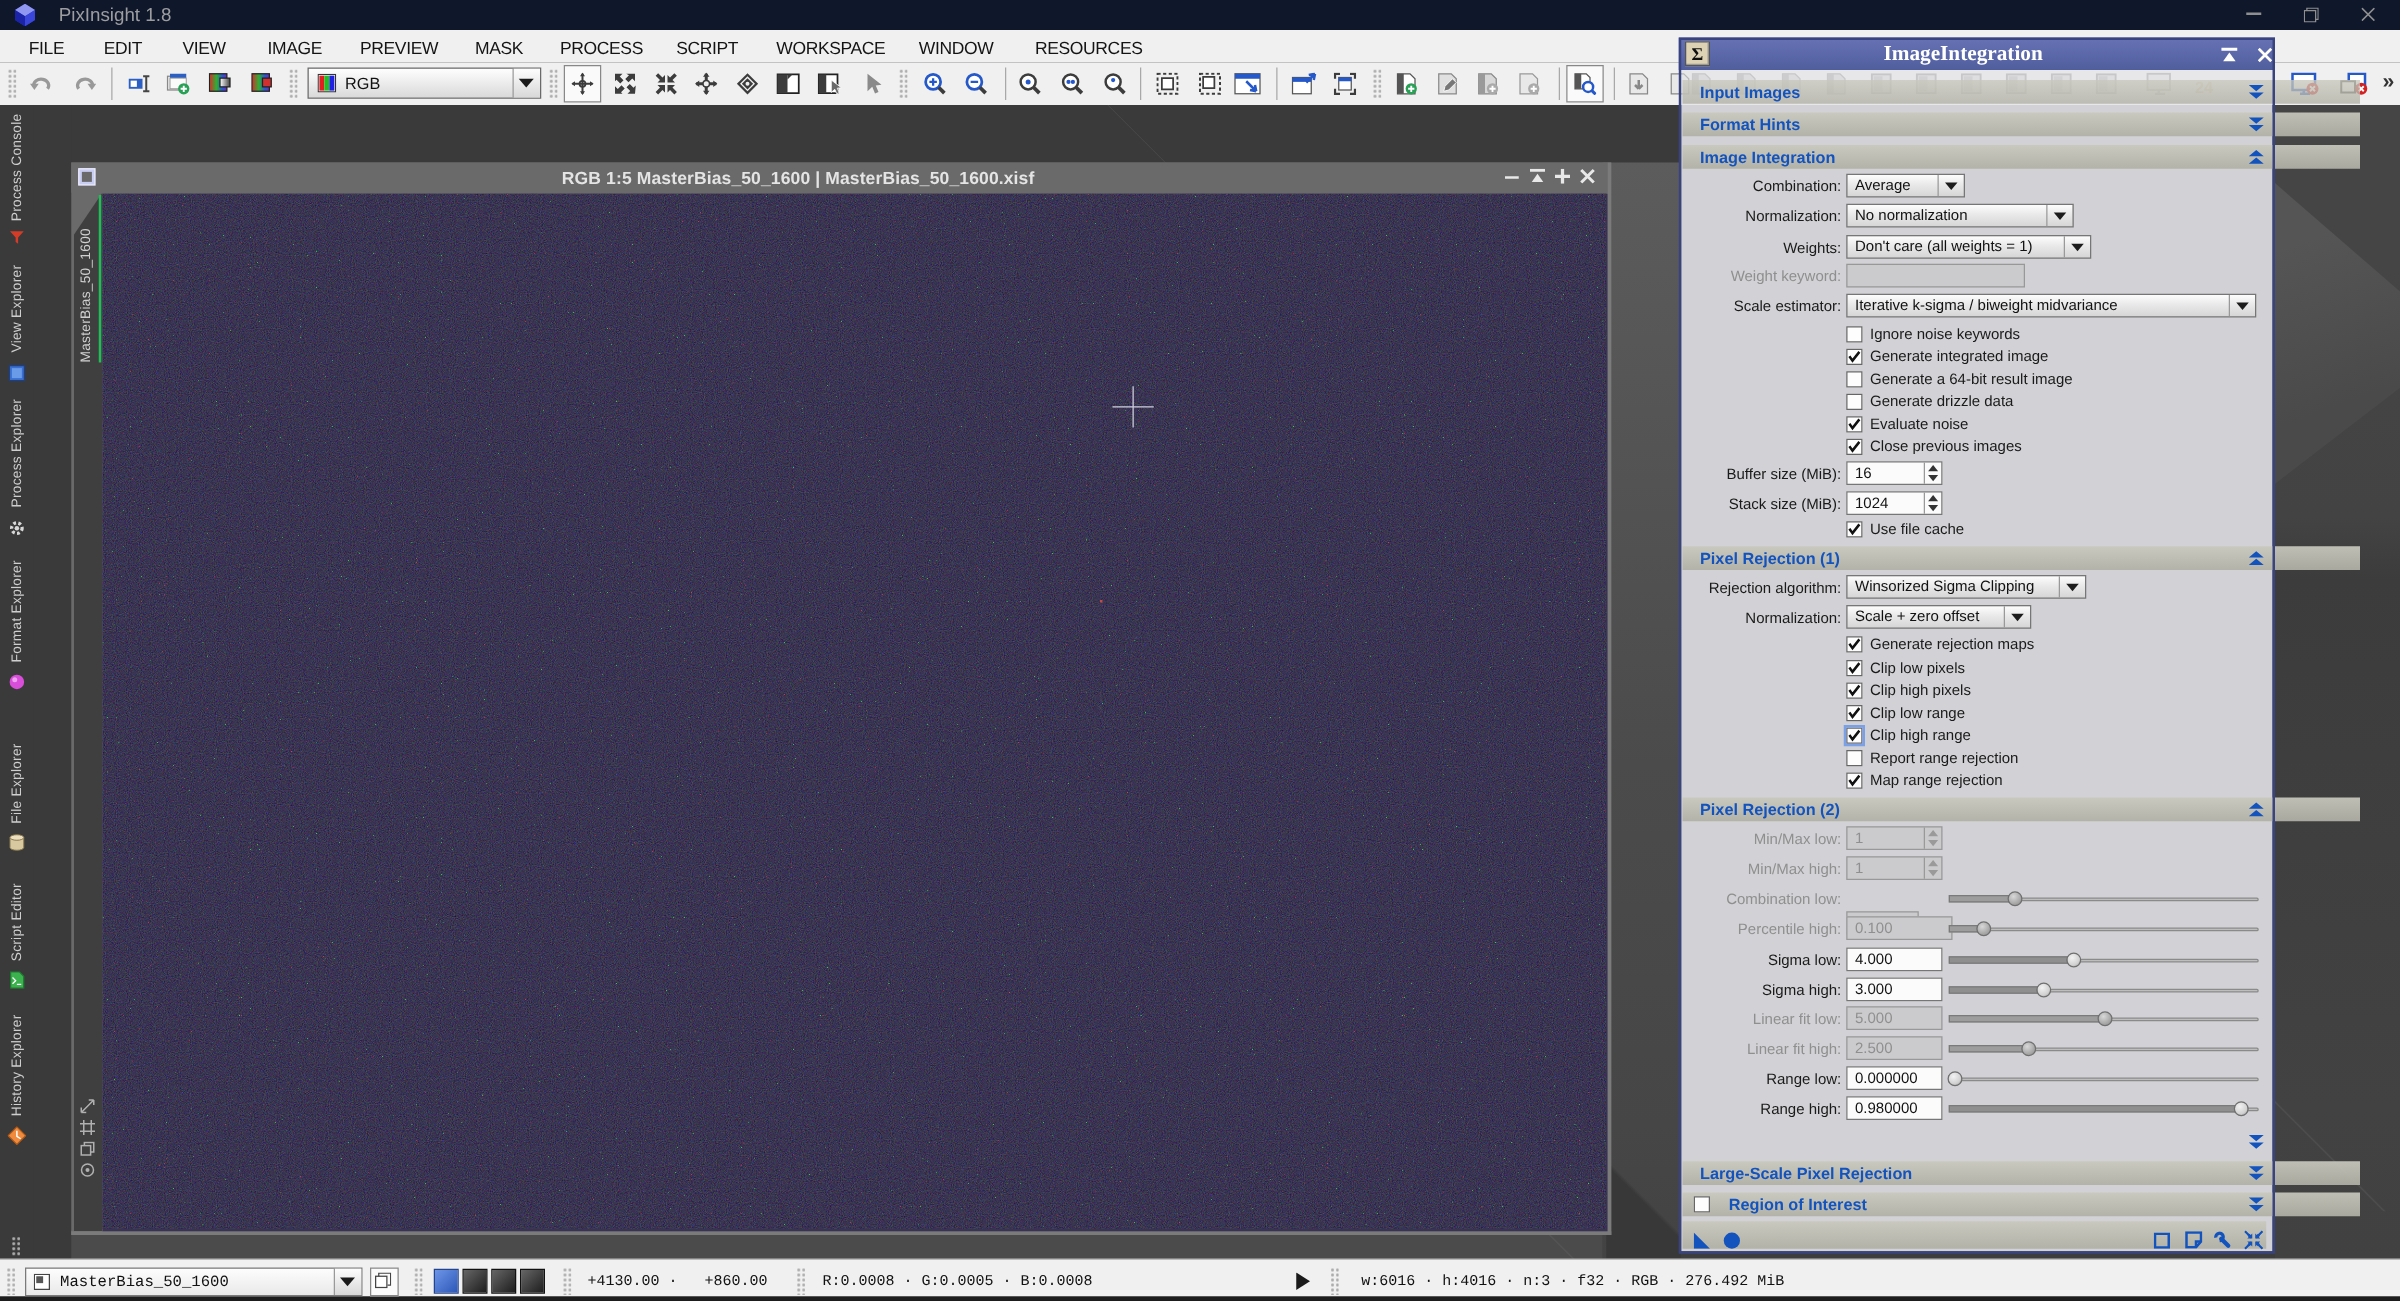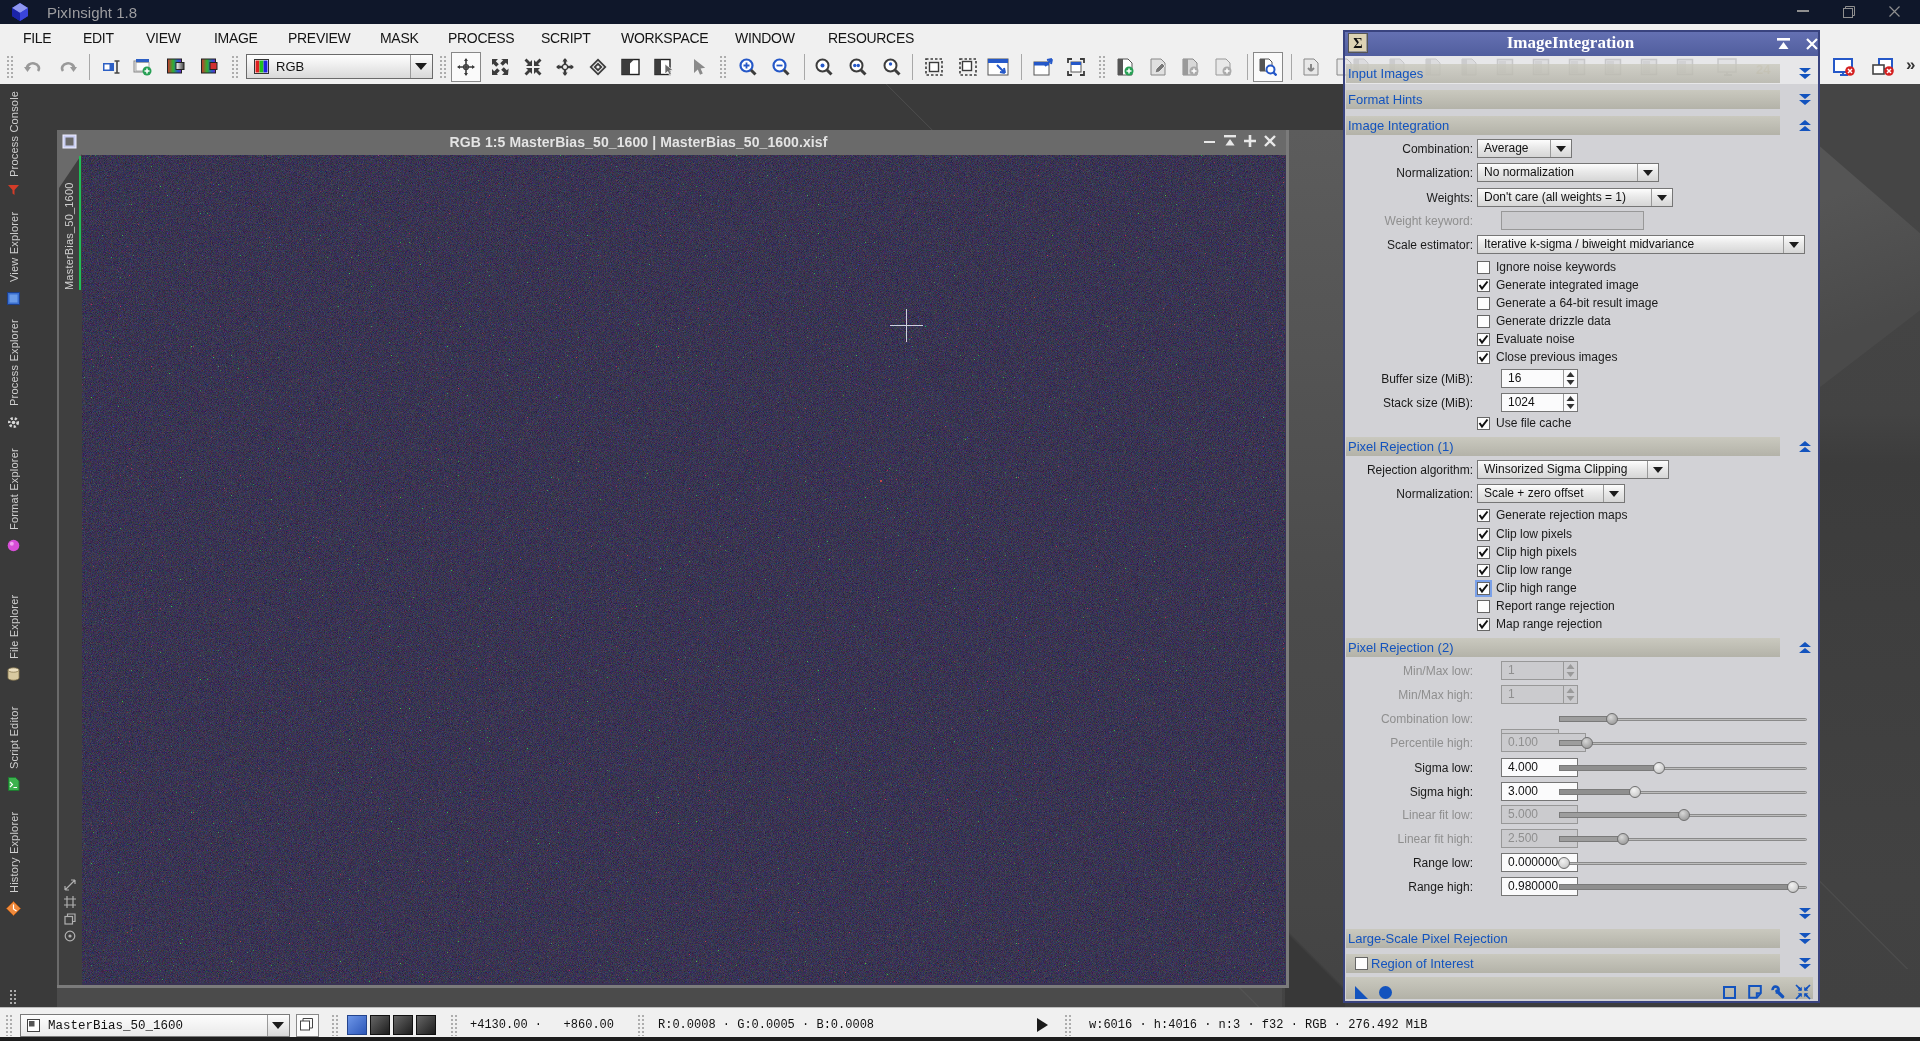--- a/index.html
+++ b/index.html
@@ -41,37 +41,37 @@
   color:#e4e4e4; font-weight:bold; font-size:14px; text-align:center; line-height:24px;
   padding-right:66px; letter-spacing:0.1px; }
 #imgtab { position:absolute; left:2px; top:24px; width:23px; height:831px; background:#3f3f3f; }
 #imgarea { position:absolute; left:25px; top:25px; width:1204px; height:830px; background:#393353; }
 
 
 #dlg { left:1343px; top:30px; width:477px; height:973px; }
 #dlgtitle { position:absolute; left:0; top:0; width:100%; height:26px;
   background:linear-gradient(#6672b4,#515e9e); color:#fff; font-weight:bold;
   font-size:17px; font-family:"Liberation Serif", serif; text-align:center; line-height:25px; padding-right:22px; }
-.sect { position:absolute; left:3px; width:434px; height:19px;
+.sect { position:absolute; left:3px; width:542px; height:19px;
   background:linear-gradient(rgba(201,200,189,.93),rgba(177,176,165,.93));
-  color:#1353be; font-weight:normal; font-size:13px; line-height:19px; padding-left:2px; }
+  color:#1353be; font-weight:bold; font-size:13px; line-height:19px; padding-left:14px; }
 .chev { position:absolute; right:8px; top:3px; width:14px; height:14px; }
 .lbl { position:absolute; font-size:12px; color:#1a1a1a; text-align:right; }
 .lbl.dis { color:#8f8f8f; }
 .combo { position:absolute; height:19px; border:1px solid #767676;
   background:linear-gradient(#fdfdfd,#e9e9e9 45%,#d6d6d6); font-size:12px; color:#111;
   line-height:17px; padding-left:6px; }
 .combo .arr { position:absolute; right:0; top:0; width:21px; height:17px;
   border-left:1px solid #999; }
 .combo .arr:after { content:""; position:absolute; left:5px; top:6px;
   border:5px solid transparent; border-top:6px solid #1c1c1c; }
 .cb { position:absolute; width:13px; height:13px; background:#fdfdfd; border:1px solid #666; }
 .cblbl { position:absolute; font-size:12px; color:#1a1a1a; }
 .edit { position:absolute; height:19px; border:1px solid #767676; background:#fbfbfc;
-  font-size:12px; color:#111; line-height:17px; padding-left:6px;margin-left:24px; }
+  font-size:12px; color:#111; line-height:17px; padding-left:6px; }
 .edit.dis { background:#cbcbce; border:1px solid #989898; color:#8f8f8f; }
 .spin { position:absolute; right:0; top:0; width:14px; height:17px; border-left:1px solid #999; }
 .slider { position:absolute; height:19px; }
 
 
 #statusbar { left:0; top:1007px; width:1920px; height:30px; background:#f0f0f0;
   border-top:1px solid #bcbcbc; }
 #bottomstrip { left:0; top:1037px; width:1920px; height:4px; background:#1d1d1d; }
 .mono { font-family:"Liberation Mono", monospace; font-size:12px; color:#111; }
 </style>

